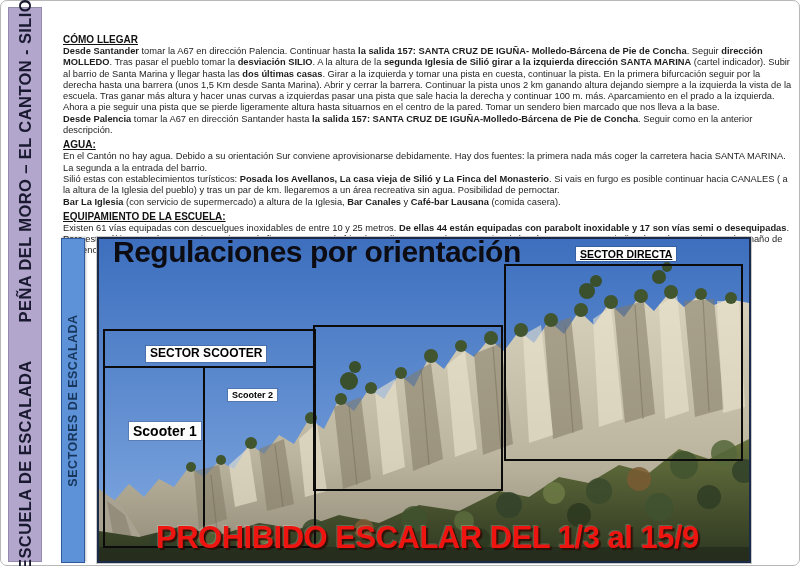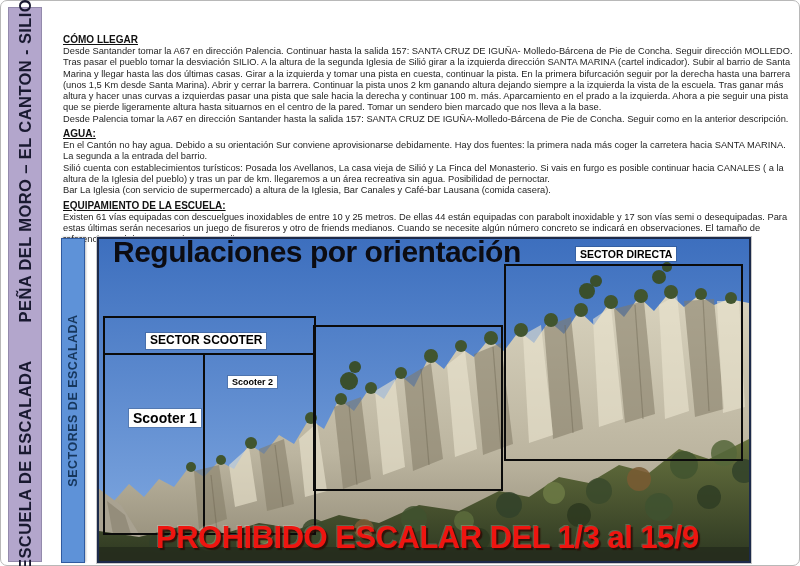--- a/index.html
+++ b/index.html
@@ -17,41 +17,41 @@
   .side-purple{position:absolute;left:7px;top:561px;width:555px;height:34px;
     transform:rotate(-90deg);transform-origin:0 0;
     background:var(--purple);border:1px solid #938aac;
     display:flex;align-items:center;justify-content:center;gap:38px;white-space:nowrap;}
   .side-purple span{font-size:16.5px;font-weight:bold;color:#191930;letter-spacing:.4px;}
 
   
   .content{position:absolute;left:62px;top:30px;width:733px;color:#222;}
   .sec-heading{font-size:10px;font-weight:bold;text-decoration:underline;color:#111;margin-top:3px;line-height:12px;}
   .sec-para{font-size:9.3px;line-height:11.3px;color:#1e1e1e;text-align:left;}
-  .sec-para .b{font-weight:normal;}
+  .sec-para .b{font-weight:bold;}
 
   
   .side-blue{position:absolute;left:60px;top:562px;width:325px;height:24px;
     transform:rotate(-90deg);transform-origin:0 0;
     background:var(--bar-blue);border:1px solid #2f5aa0;
     display:flex;align-items:center;justify-content:center;white-space:nowrap;box-shadow:1px 1px 2px rgba(0,0,0,.25);}
   .side-blue span{font-size:12.5px;font-weight:bold;color:#16365c;letter-spacing:.5px;}
 
   
   .photo{position:absolute;left:96px;top:236px;width:654px;height:326px;
     border:2px solid #1c2a4a;box-shadow:0 0 0 1px #c9c9c9;overflow:hidden;background:#4a7fd0;}
   .photo svg{position:absolute;left:0;top:0;}
   .photo-title{position:absolute;left:14px;top:-6px;font-size:30px;font-weight:800;color:#0c0c12;letter-spacing:-.5px;line-height:38px;}
   .sector-label{position:absolute;background:#fefefe;color:#000;font-weight:bold;padding:1px 4px;line-height:1.15;box-shadow:0 0 0 1px rgba(0,0,0,.15);white-space:nowrap;}
-  .lbl-directa{left:477px;top:8px;font-size:10.5px;}
+  .lbl-directa{left:477px;top:8px;font-size:10.5px;text-decoration:underline;}
   .lbl-techo{left:241px;top:64px;font-size:12px;}
   .rect{position:absolute;border:2px solid #0b0b0b;}
   .rect-directa{left:405px;top:25px;width:239px;height:197px;}
   .rect-techo{left:214px;top:86px;width:190px;height:166px;}
-  .rect-scooter{left:4px;top:77px;width:213px;height:219px;}
+  .rect-scooter{left:4px;top:90px;width:213px;height:219px;}
   .lbl-scooter{left:41px;top:15px;font-size:12px;}
   .scooter-topline{position:absolute;left:-2px;right:-2px;top:35px;border-top:2px solid #0b0b0b;}
   .scooter-divider{position:absolute;left:98px;top:35px;bottom:0;border-left:2px solid #0b0b0b;}
   .lbl-scooter1{left:24px;top:91px;font-size:14px;}
   .lbl-scooter2{left:123px;top:58px;font-size:9px;text-align:center;}
   .warning{position:absolute;left:57px;top:281px;font-size:31px;font-weight:800;color:var(--red);
     letter-spacing:-.5px;white-space:nowrap;
     text-shadow:2px 2px 1px rgba(45,12,6,.85), -1px -1px 0 rgba(255,255,255,.18);}
 </style>
 </head>
@@ -63,21 +63,21 @@
     <span>ESCUELA DE ESCALADA</span>
     <span>PEÑA DEL MORO – EL CANTON - SILIO</span>
   </div>
 
   <div class="content" id="sections">
       <div class="sec-heading">CÓMO LLEGAR</div>
       <div class="sec-para"><span class="b">Desde Santander</span><span> tomar la A67 en dirección Palencia. Continuar hasta </span><span class="b">la salida 157: SANTA CRUZ DE IGUÑA- Molledo-Bárcena de Pie de Concha</span><span>. Seguir </span><span class="b">dirección MOLLEDO</span><span>. Tras pasar el pueblo tomar la </span><span class="b">desviación SILIO</span><span>. A la altura de la </span><span class="b">segunda Iglesia de Silió girar a la izquierda dirección SANTA MARINA</span><span> (cartel indicador). Subir al barrio de Santa Marina y llegar hasta las </span><span class="b">dos últimas casas</span><span>. Girar a la izquierda y tomar una pista en cuesta, continuar la pista. En la primera bifurcación seguir por la derecha hasta una barrera (unos 1,5 Km desde Santa Marina). Abrir y cerrar la barrera. Continuar la pista unos 2 km ganando altura dejando siempre a la izquierda la vista de la escuela. Tras ganar más altura y hacer unas curvas a izquierdas pasar una pista que sale hacia la derecha y continuar 100 m. más. Aparcamiento en el prado a la izquierda. Ahora a pie seguir una pista que se pierde ligeramente altura hasta situarnos en el centro de la pared. Tomar un sendero bien marcado que nos lleva a la base.</span></div>
       <div class="sec-para"><span class="b">Desde Palencia</span><span> tomar la A67 en dirección Santander hasta </span><span class="b">la salida 157: SANTA CRUZ DE IGUÑA-Molledo-Bárcena de Pie de Concha</span><span>. Seguir como en la anterior descripción.</span></div>
       <div class="sec-heading">AGUA:</div>
       <div class="sec-para"><span>En el Cantón no hay agua. Debido a su orientación  Sur conviene aprovisionarse debidamente. Hay dos fuentes: la primera nada más coger la carretera hacia SANTA MARINA. La segunda a la entrada del barrio.</span></div>
-      <div class="sec-para"><span>Silió  cuenta con establecimientos turísticos: </span><span class="b">Posada los Avellanos, La casa vieja de Silió y La Finca del Monasterio</span><span>. Si vais en furgo es posible continuar hacia CANALES ( a la altura de la Iglesia del pueblo) y tras un par de km. llegaremos a un área recreativa sin agua. Posibilidad de pernoctar.</span></div>
+      <div class="sec-para"><span>Silió  estas con establecimientos turísticos: </span><span class="b">Posada los Avellanos, La casa vieja de Silió y La Finca del Monasterio</span><span>. Si vais en furgo es posible continuar hacia CANALES ( a la altura de la Iglesia del pueblo) y tras un par de km. llegaremos a un área recreativa sin agua. Posibilidad de pernoctar.</span></div>
       <div class="sec-para"><span class="b">Bar La Iglesia</span><span> (con servicio de supermercado) a altura de la Iglesia, </span><span class="b">Bar Canales</span><span> y </span><span class="b">Café-bar Lausana</span><span> (comida casera).</span></div>
       <div class="sec-heading">EQUIPAMIENTO DE LA ESCUELA:</div>
       <div class="sec-para"><span>Existen 61 vías equipadas con descuelgues inoxidables de entre 10 y 25 metros. </span><span class="b">De ellas 44 están equipadas con parabolt inoxidable y 17 son vías  semi o desequipadas</span><span>.  Para estas últimas serán necesarios un juego de fisureros y otro de friends medianos. Cuando se necesite algún número concreto se indicará en observaciones. El tamaño de referencia es el de BD Camalot y CCH Alien.</span></div>
     </div>
 
   <div class="side-blue">
     <span>SECTORES DE ESCALADA</span>
   </div>
 
   <div class="photo">

